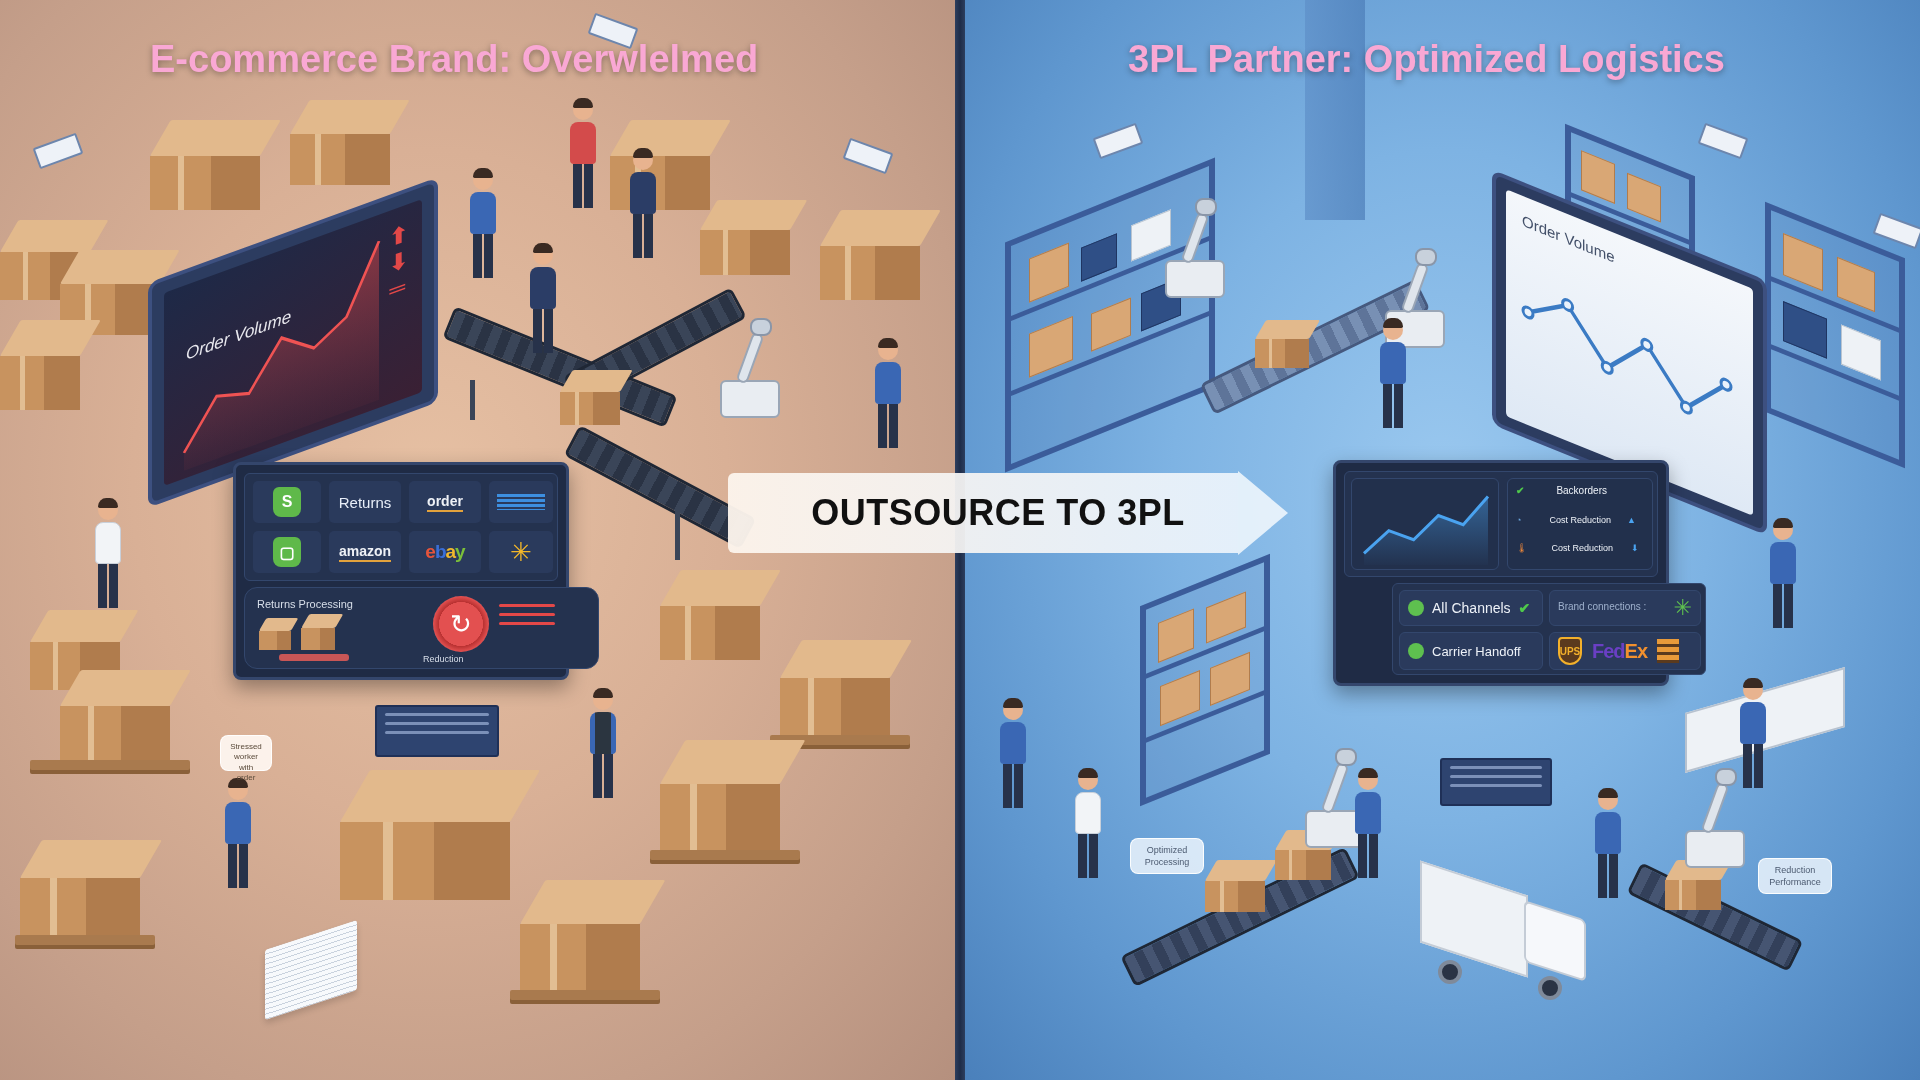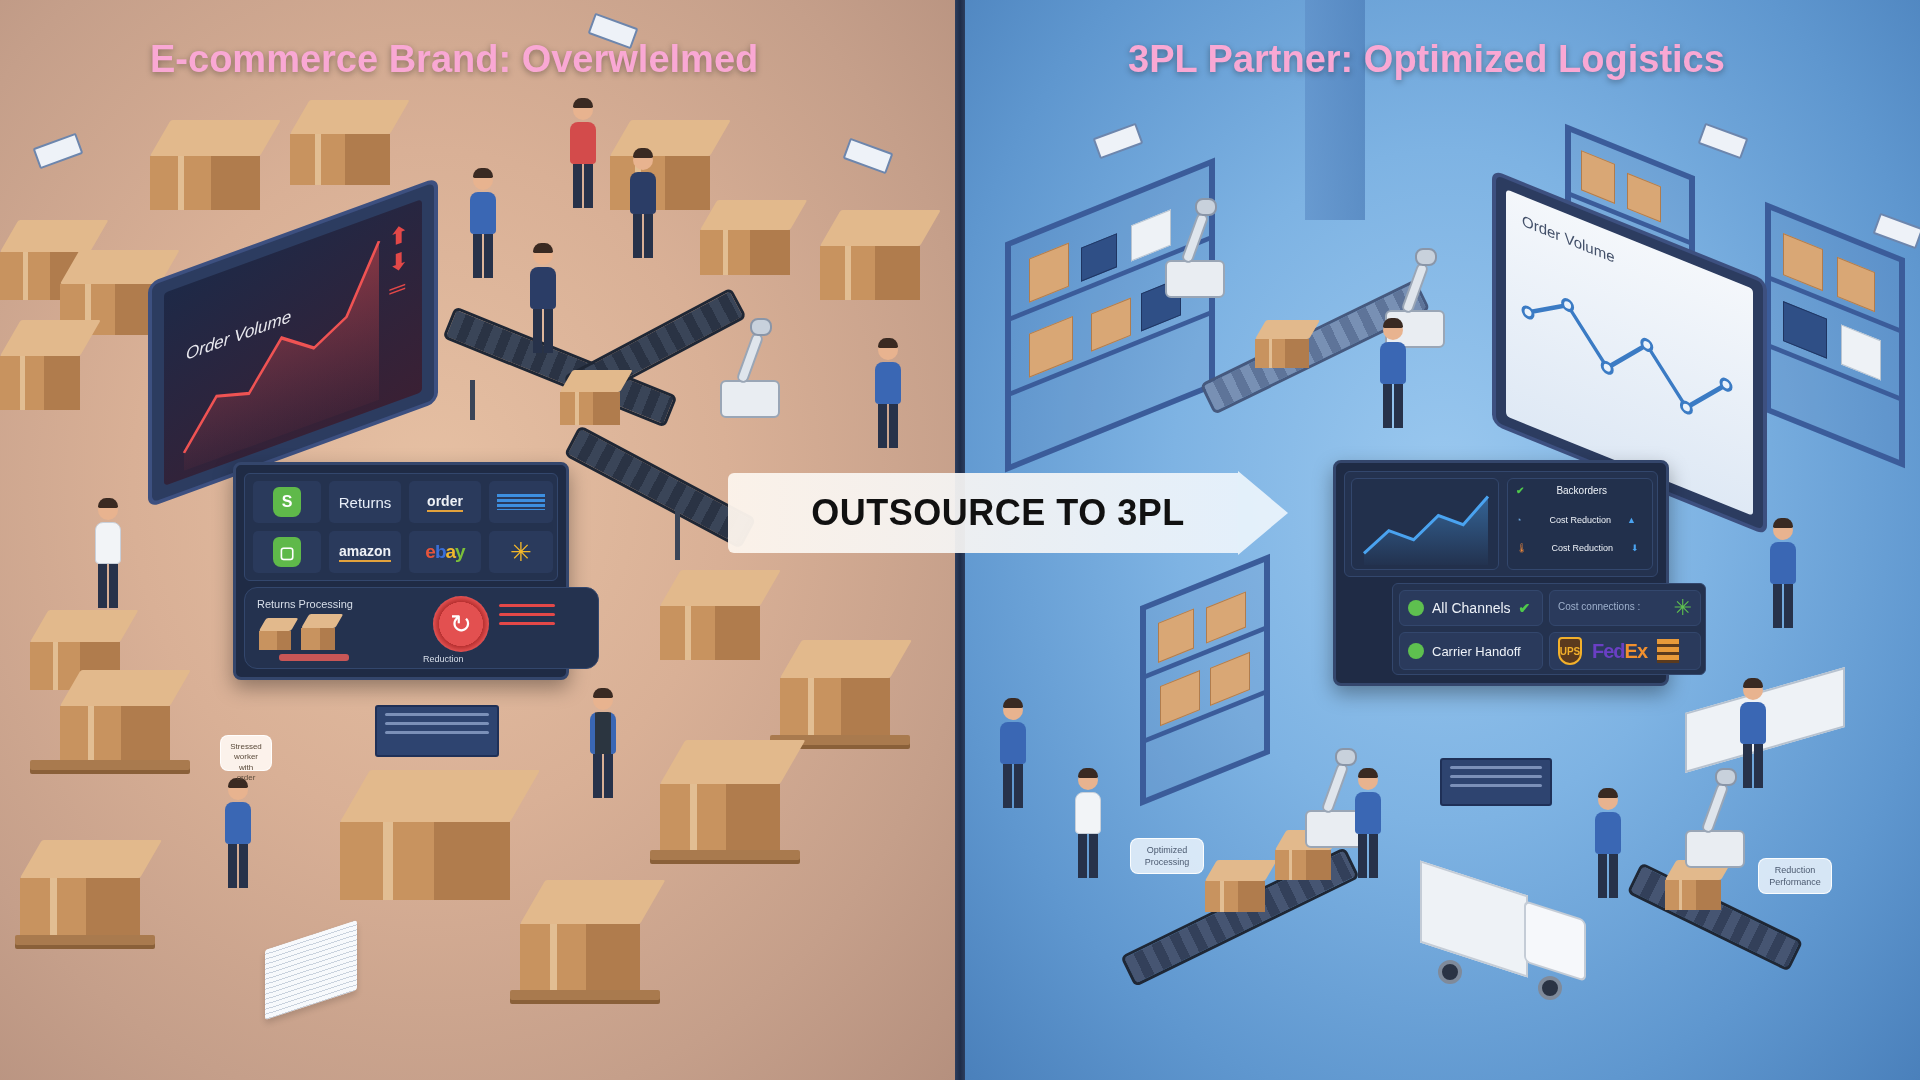--- a/index.html
+++ b/index.html
@@ -560,21 +560,21 @@
   </div>
   <div class="panel" style="left:8px;top:120px;width:314px;height:92px;margin-left:48px;">
     <div class="panel" style="left:6px;top:6px;width:144px;height:36px;background:#2a3a5c;">
       <div class="row-label" style="left:8px;top:9px;">
           <span class="green-dot"></span>
           <span>All Channels</span>
           <span class="check">✔</span>
         </div>
     </div>
     <div class="panel" style="left:156px;top:6px;width:152px;height:36px;background:#2a3a5c;">
-      <div class="row-label" style="left:8px;top:10px;font-size:10px;color:#9eb0cc;">Cost connections :</div>
+      <div class="row-label" style="left:8px;top:10px;font-size:10px;color:#9eb0cc;">Brand connections :</div>
       <div style="position:absolute;right:8px;top:4px;color:#5ec04f;font-size:22px;">✳</div>
     </div>
     <div class="panel" style="left:6px;top:48px;width:144px;height:38px;background:#2a3a5c;">
       <div class="row-label" style="left:8px;top:10px;font-size:13px;">
           <span class="green-dot"></span>
           <span>Carrier Handoff</span>
         </div>
     </div>
     <div class="panel" style="left:156px;top:48px;width:152px;height:38px;background:#2a3a5c;display:flex;align-items:center;gap:10px;padding-left:8px;">
       <div class="ups">UPS</div>

